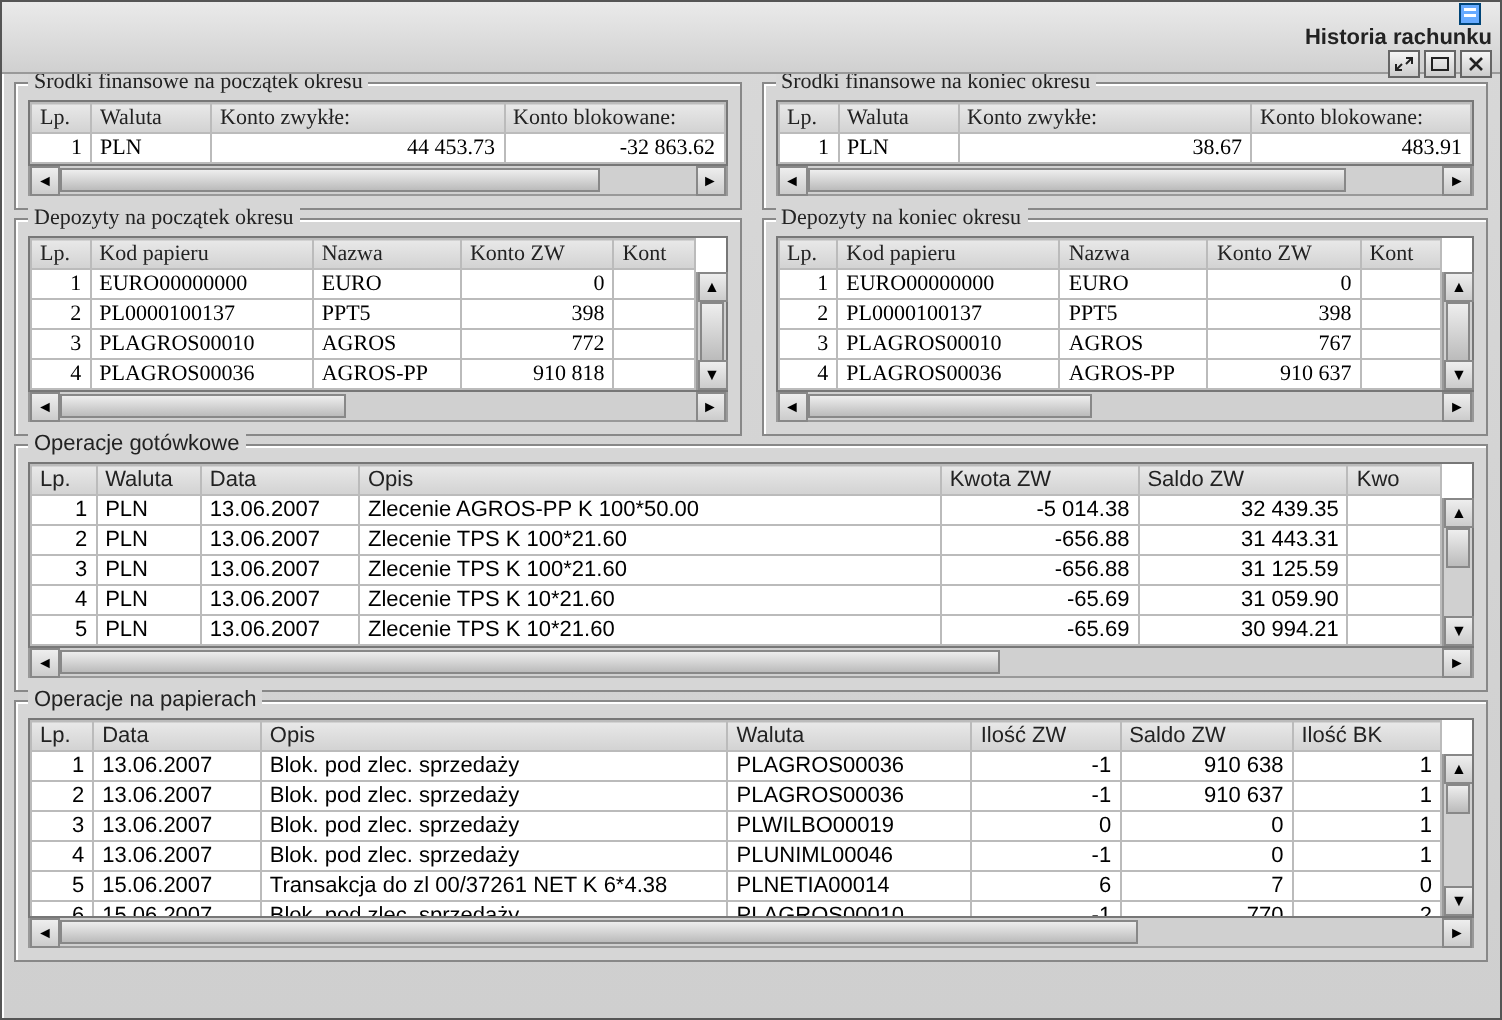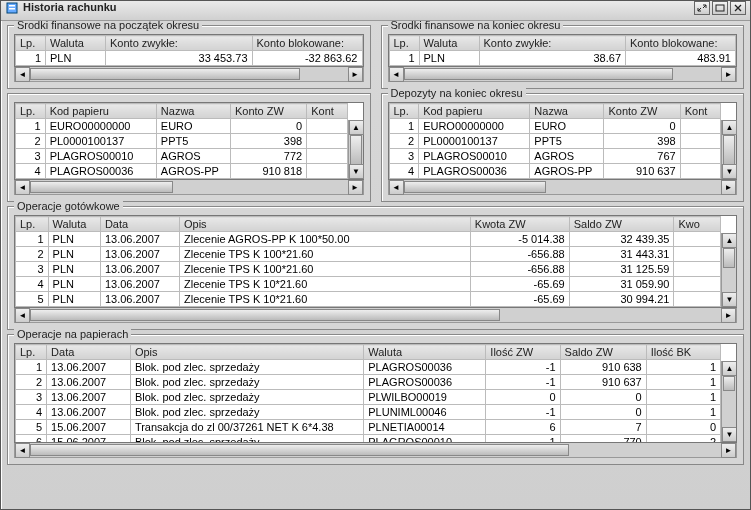--- a/index.html
+++ b/index.html
@@ -16,26 +16,27 @@
   .window {
     width: 751px;
     height: 510px;
     background: linear-gradient(#d8d8d8,#cfcfcf);
     border: 1px solid #555;
     box-shadow: inset 1px 1px 0 #fff;
     display: flex;
     flex-direction: column;
   }
   .titlebar {
-    height: 20px;
+    height: 36px;
     background: linear-gradient(#eaeaea,#d0d0d0);
     display: flex;
-    align-items: flex-start;
+    align-items: flex-end;
     padding: 0 4px;
     border-bottom: 1px solid #999;
+    flex-direction: column;
   }
   .titlebar .title-icon {
     width: 14px; height: 14px;
     margin-right: 4px;
     display: inline-flex; align-items: center; justify-content: center;
   }
   .titlebar .title-text {
     flex: 1;
     font-weight: bold;
     color: #222;
@@ -51,21 +52,21 @@
   }
   .content {
     flex: 1;
     padding: 4px 6px;
     display: flex;
     flex-direction: column;
     gap: 4px;
     overflow: hidden;
   }
   .row2 { display: flex; gap: 10px; }
-  .row2 > .group { flex: 1; min-width: 0; }
+  .row2 > .group { flex: 1; min-width: 0; font-family: Liberation Serif, serif; }
   .group {
     position: relative;
     border: 1px solid #888;
     box-shadow: inset 1px 1px 0 #fff;
     padding: 8px 6px 6px 6px;
     background: #d6d6d6;
   }
   .group > .legend {
     position: absolute;
     top: -7px; left: 6px;
@@ -181,21 +182,21 @@
               <th>Lp.</th>
               <th>Waluta</th>
               <th>Konto zwykłe:</th>
               <th>Konto blokowane:</th>
             </tr>
               </thead>
             <tbody>
                 <tr>
               <td class="num">1</td>
               <td>PLN</td>
-              <td class="num">33 453.73</td>
+              <td class="num">44 453.73</td>
               <td class="num">-32 863.62</td>
             </tr>
               </tbody>
           </table>
         </div>
         <div class="hscroll">
           <div class="arr">◄</div>
           <div class="track">
               <div class="thumb" style="width:85%"></div>
             </div>
@@ -236,20 +237,21 @@
           <div class="track">
               <div class="thumb" style="width:85%"></div>
             </div>
           <div class="arr">►</div>
         </div>
       </div>
     </div>
 
     <div class="row2">
       <div class="group">
+        <div class="legend">Depozyty na początek okresu</div>
         <div class="tablewrap deposits" style="padding-right:15px">
           <table>
             <colgroup>
                 <col class="c1">
                 <col class="c2">
                 <col class="c3">
                 <col class="c4">
                 <col class="c5">
               </colgroup>
             <thead>

